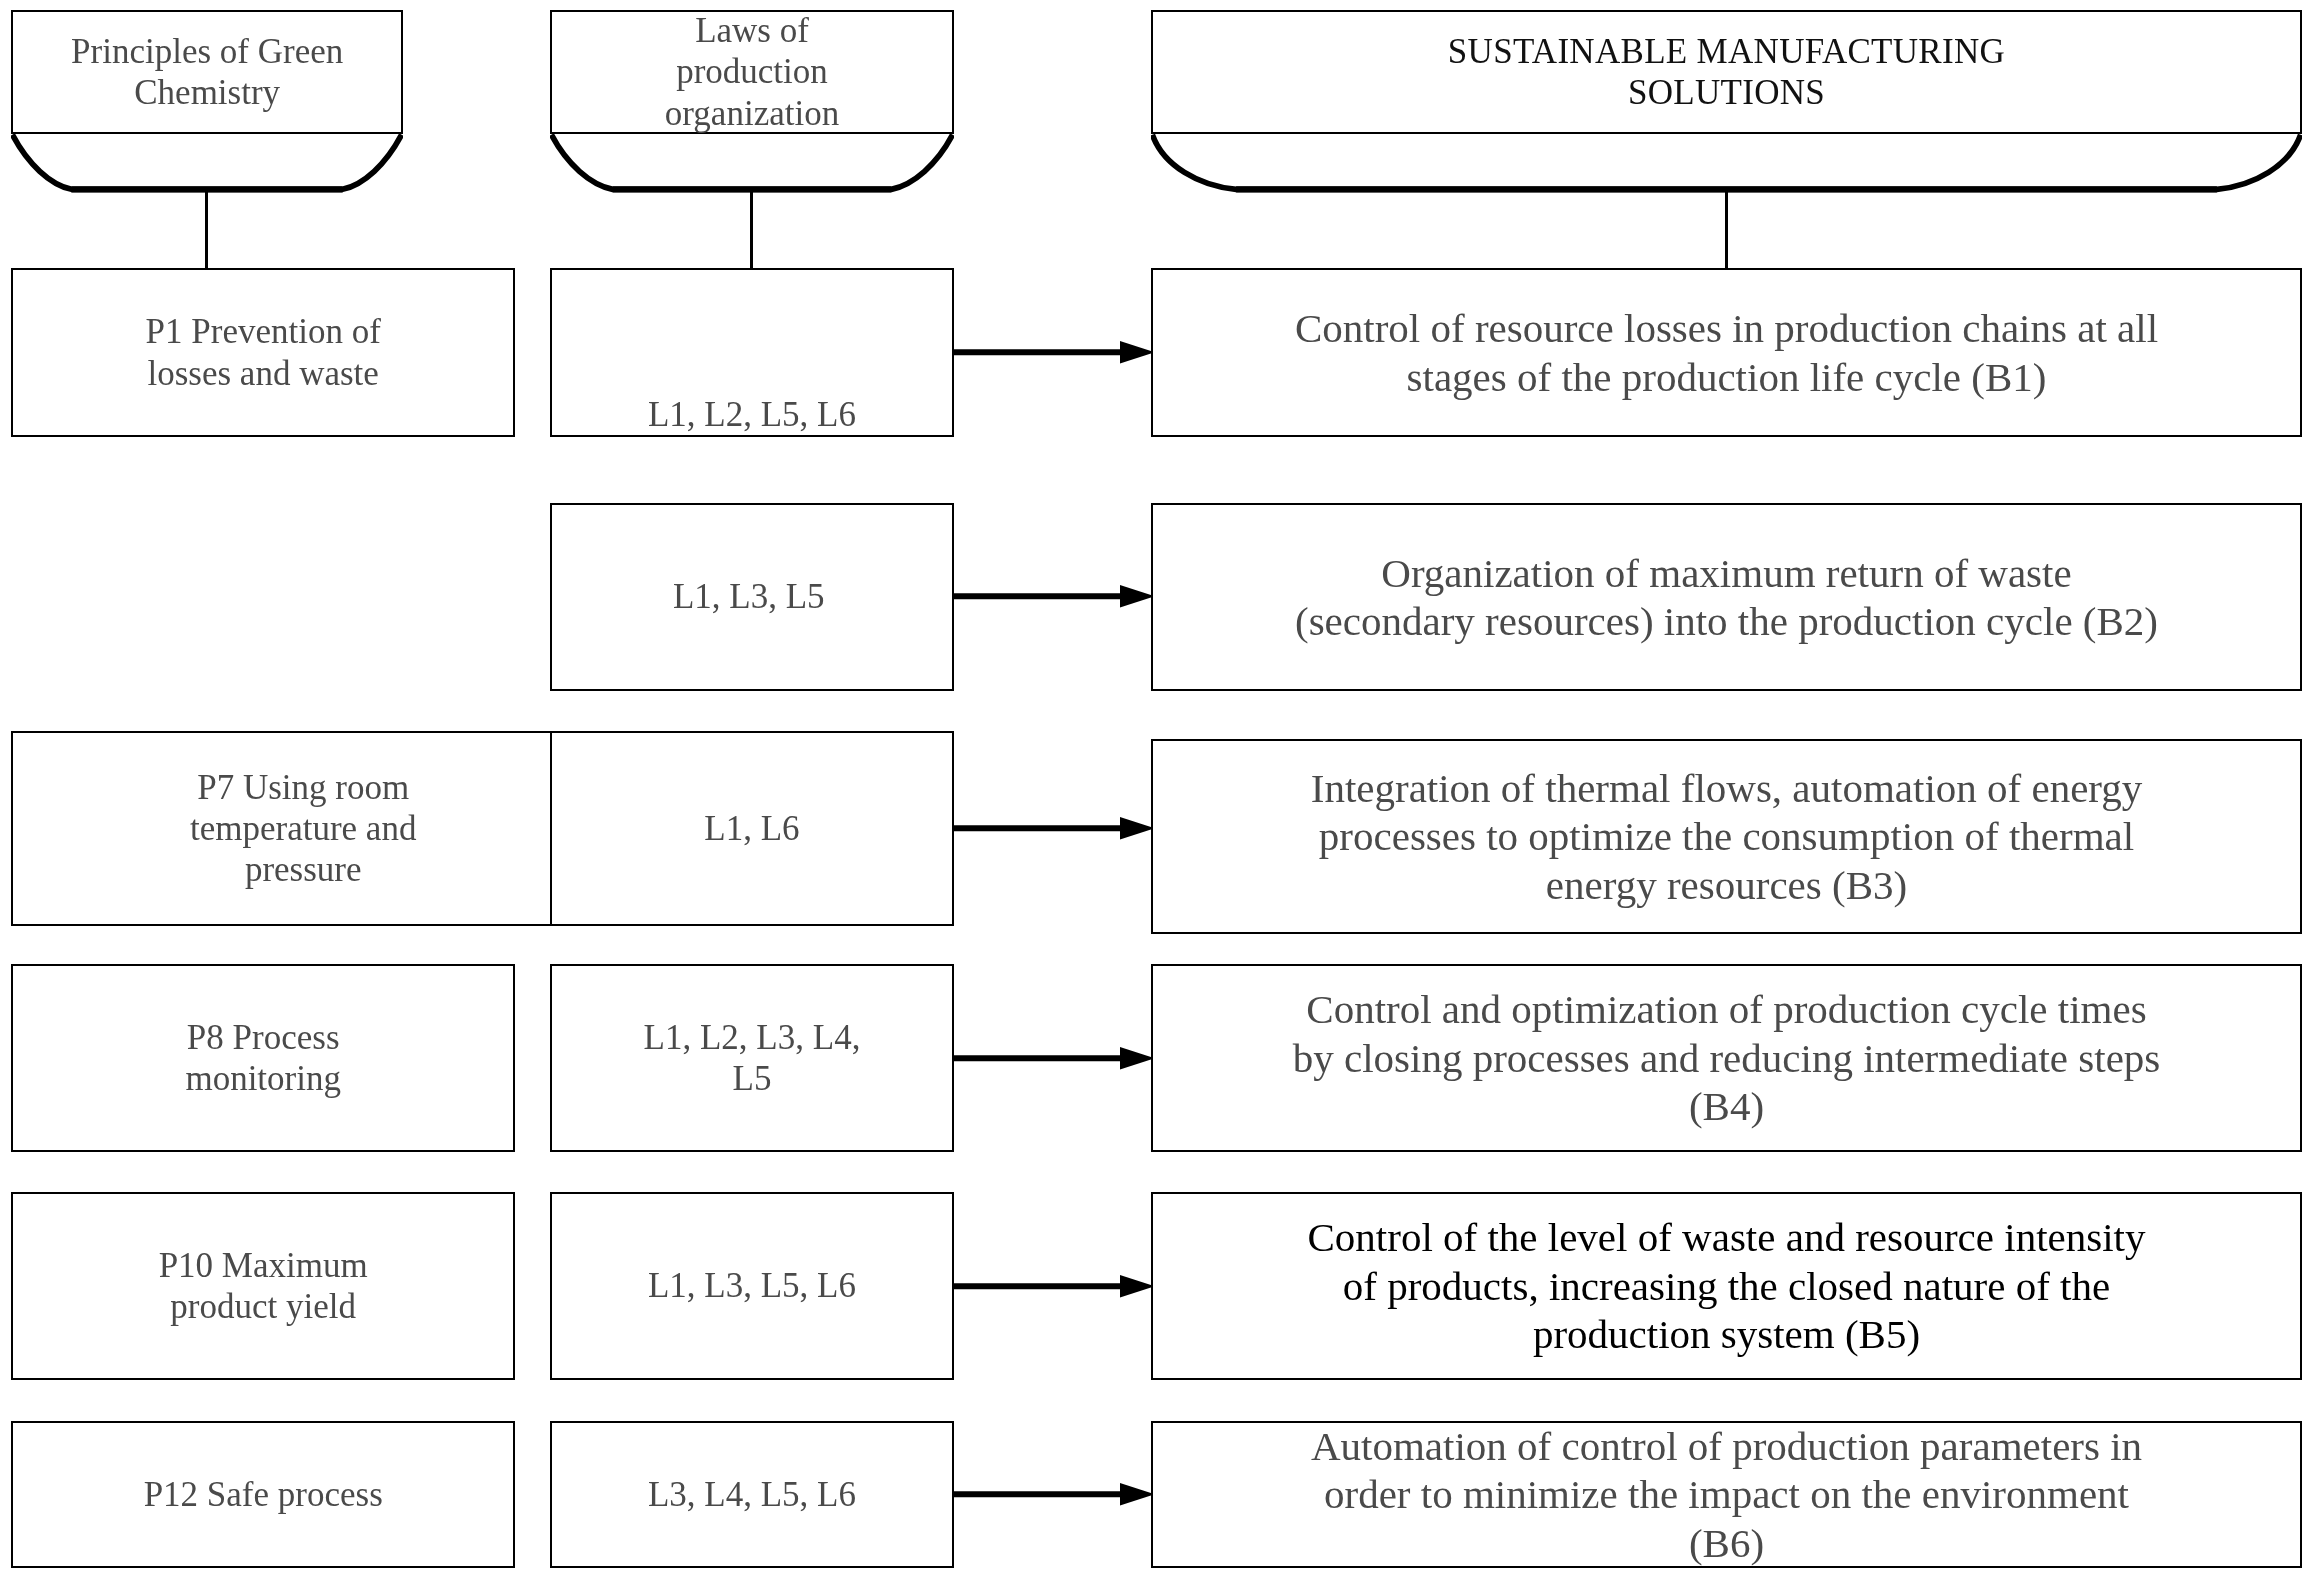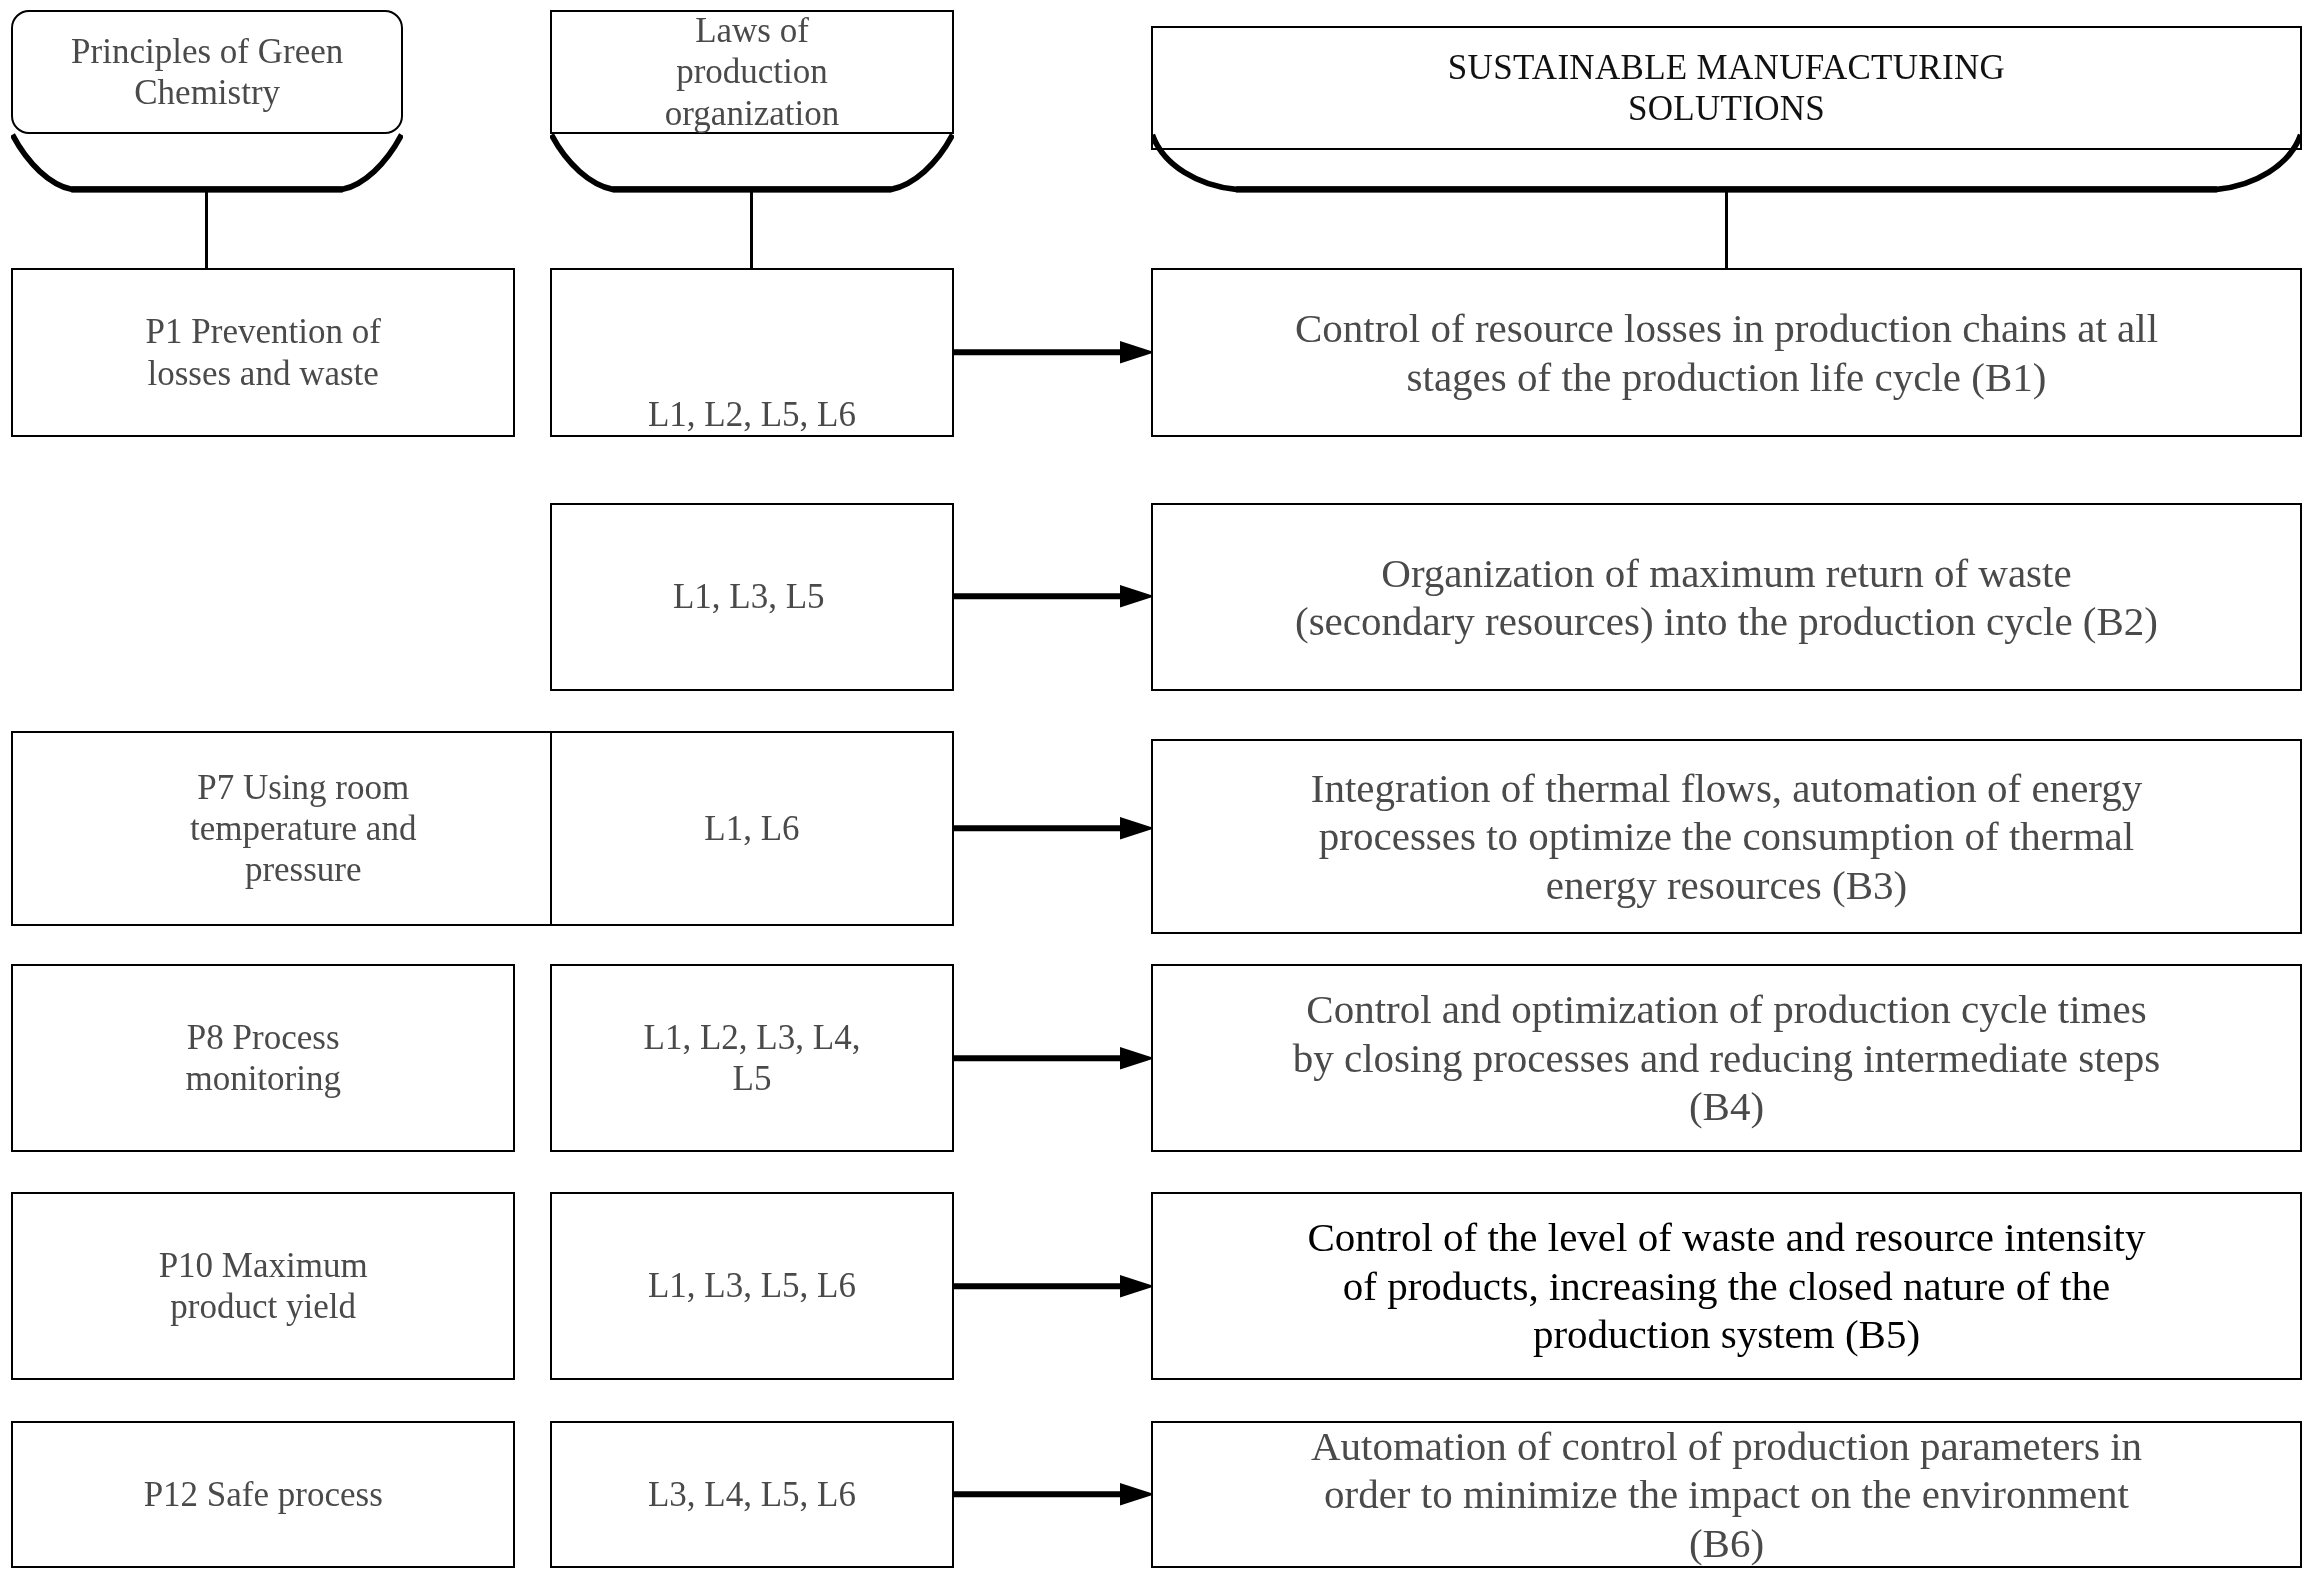--- a/index.html
+++ b/index.html
@@ -17,21 +17,21 @@
     box-sizing:border-box;
     display:flex;align-items:center;justify-content:center;
     text-align:center;
     color:#4a4a4a;
     line-height:1.18;
   }
   .box .txt{display:block;padding:0 14.6px;width:100%;}
 
   
   .hdr{font-size:35px;}
-  .hdr.wide{font-size:35px;color:#111;letter-spacing:0.3px;margin-top:16px;}
+  .hdr.wide{font-size:35px;color:#111;letter-spacing:0.3px;}
 
   
   .funnel{position:absolute;}
   .funnel svg{display:block;width:100%;height:100%;}
 
   
   .stem{position:absolute;width:2.8px;background:#000;}
 
   
   .c1{font-size:35px;}
@@ -41,21 +41,21 @@
 
   
   .arrow{position:absolute;height:24.6px;}
   .arrow svg{display:block;width:100%;height:100%;}
 </style>
 </head>
 <body>
 
 <div class="stage">
 
-  <div class="box hdr" style="left:11.2px;top:10px;width:392px;height:124px;border-radius:18px;">
+  <div class="box hdr" style="left:11.2px;top:10px;width:392px;height:124px;">
     <span class="txt" style="white-space:pre-line;">Principles of Green
 Chemistry</span>
   </div>
   <div class="funnel" style="left:11.2px;top:133px;width:392px;height:62px;">
     <svg viewBox="0 0 700 110" preserveAspectRatio="none">
       <path d="M2.5,3 C30,55 70,92 108,100 L592,100 C630,92 670,55 697.5,3" fill="none" stroke="#000" stroke-width="10"></path>
       <line x1="108" y1="100" x2="592" y2="100" stroke="#000" stroke-width="11"></line>
     </svg>
   </div>
   <div class="stem" style="left:205px;top:191px;height:78px;"></div>

